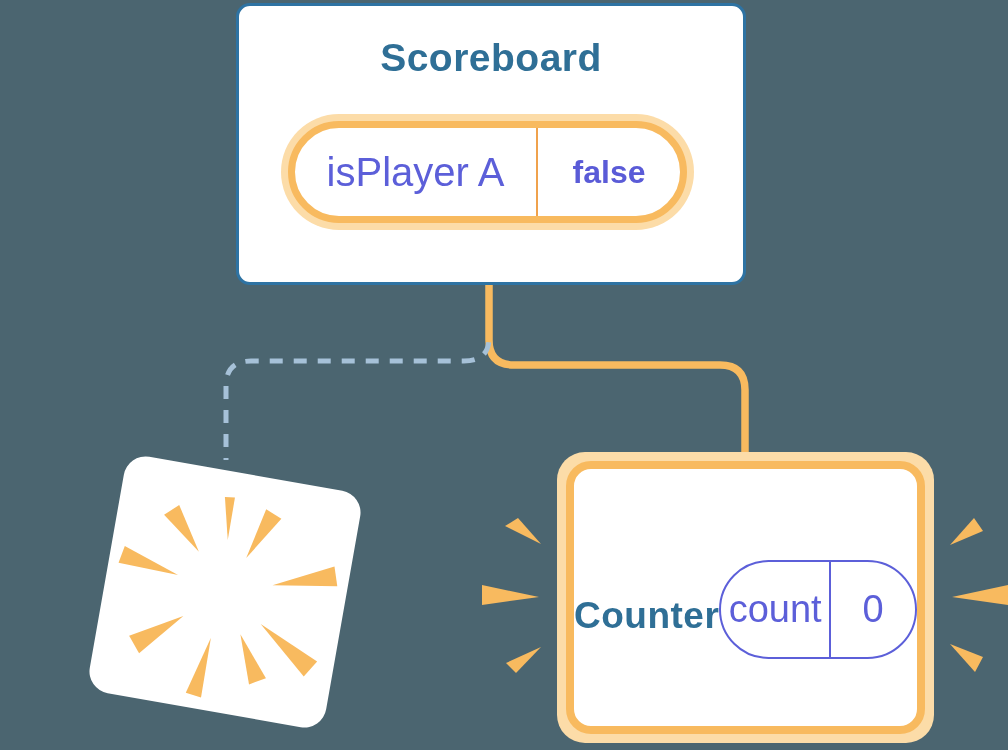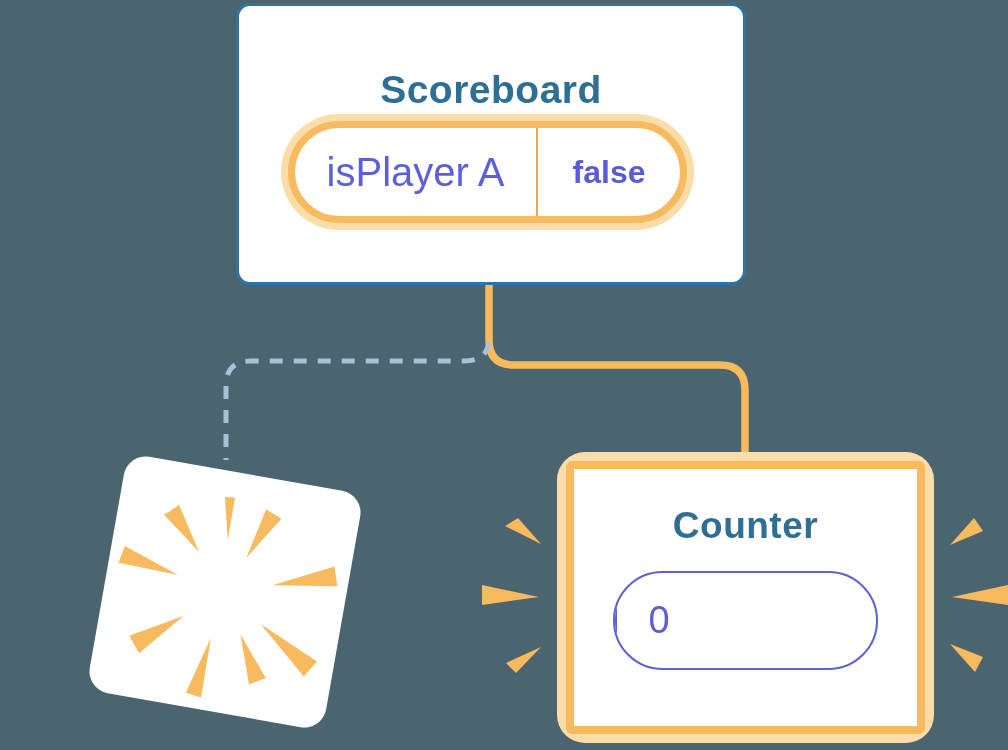--- a/index.html
+++ b/index.html
@@ -24,21 +24,21 @@
     background:var(--color-card_white,#fff);
     border:3px solid var(--color-card_border_blue,#2e73a3);
     border-radius:14px;
   }
   .card-title{
     text-align:center;
     font-size:39px;font-weight:600;
     color:var(--color-title_blue,#2f6f96);
     letter-spacing:.5px;
   }
-  .card-scoreboard .card-title{margin-top:62px;}
+  .card-scoreboard .card-title{margin-top:30px;}
   
   .pill-glow{
     position:absolute;left:42px;top:108px;
     width:413px;height:116px;box-sizing:border-box;
     background:var(--color-orange_light,#fcdca8);
     border-radius:60px;
     padding:7px;
   }
   .pill-ring{
     width:100%;height:100%;box-sizing:border-box;
@@ -63,22 +63,22 @@
     position:absolute;left:557px;top:452px;
     width:377px;height:291px;box-sizing:border-box;
     background:var(--color-orange_light,#fcdca8);
     border-radius:28px;
     padding:9px;
   }
   .card-counter-inner{
     width:100%;height:100%;box-sizing:border-box;
     border:8px solid var(--color-orange_strong,#f8ba5f);
     background:var(--color-card_white,#fff);
-    border-radius:6px;
-    display:flex;flex-direction:column;align-items:center;
+    border-radius:25px;
+    display:flex;flex-direction:row;align-items:center;
   }
   .card-counter .card-title{margin-top:36px;font-size:37px;}
   .pill-plain{
     margin-top:24px;
     width:265px;height:99px;box-sizing:border-box;
     border:2px solid var(--color-purple,#5c5fd9);
     border-radius:52px;
     display:flex;align-items:stretch;overflow:hidden;
     background:var(--color-card_white,#fff);
   }
@@ -154,19 +154,20 @@
         <polygon points="142.5,159 159.7,206.8 175.3,197.8"></polygon>
         <polygon points="160.7,145.4 212.2,189.5 222.8,172.5"></polygon>
       </g>
     </svg>
   </div>
 
   <div class="card-counter">
     <div class="card-counter-inner">
       <div class="card-title">Counter</div>
       <div class="pill-plain">
+        <span class="pill-label">count</span>
         <span class="pill-divider"></span>
         <span class="pill-value">0</span>
       </div>
     </div>
   </div>
 
 </div>
 
 </body></html>

